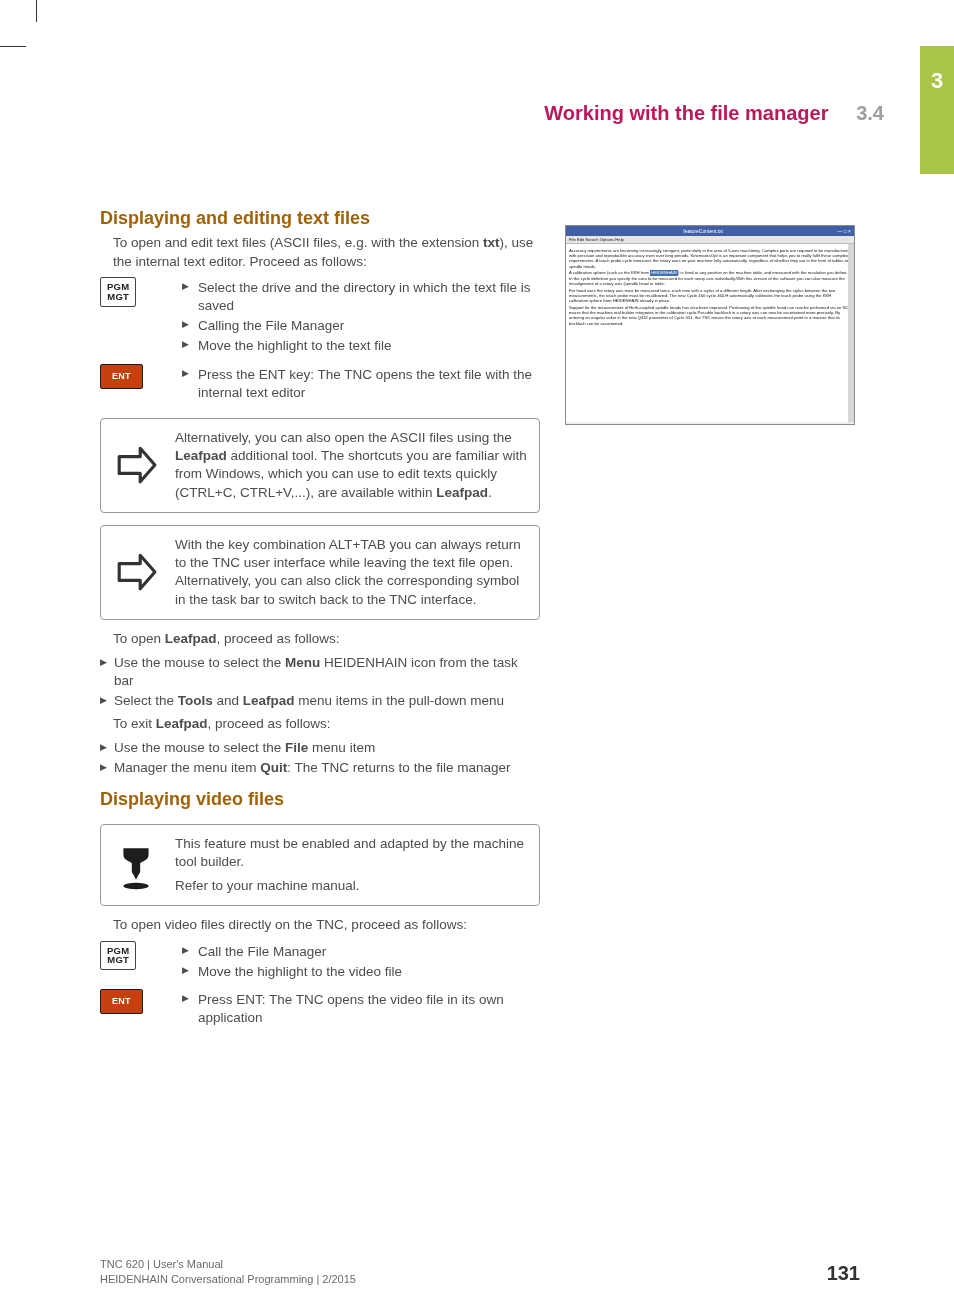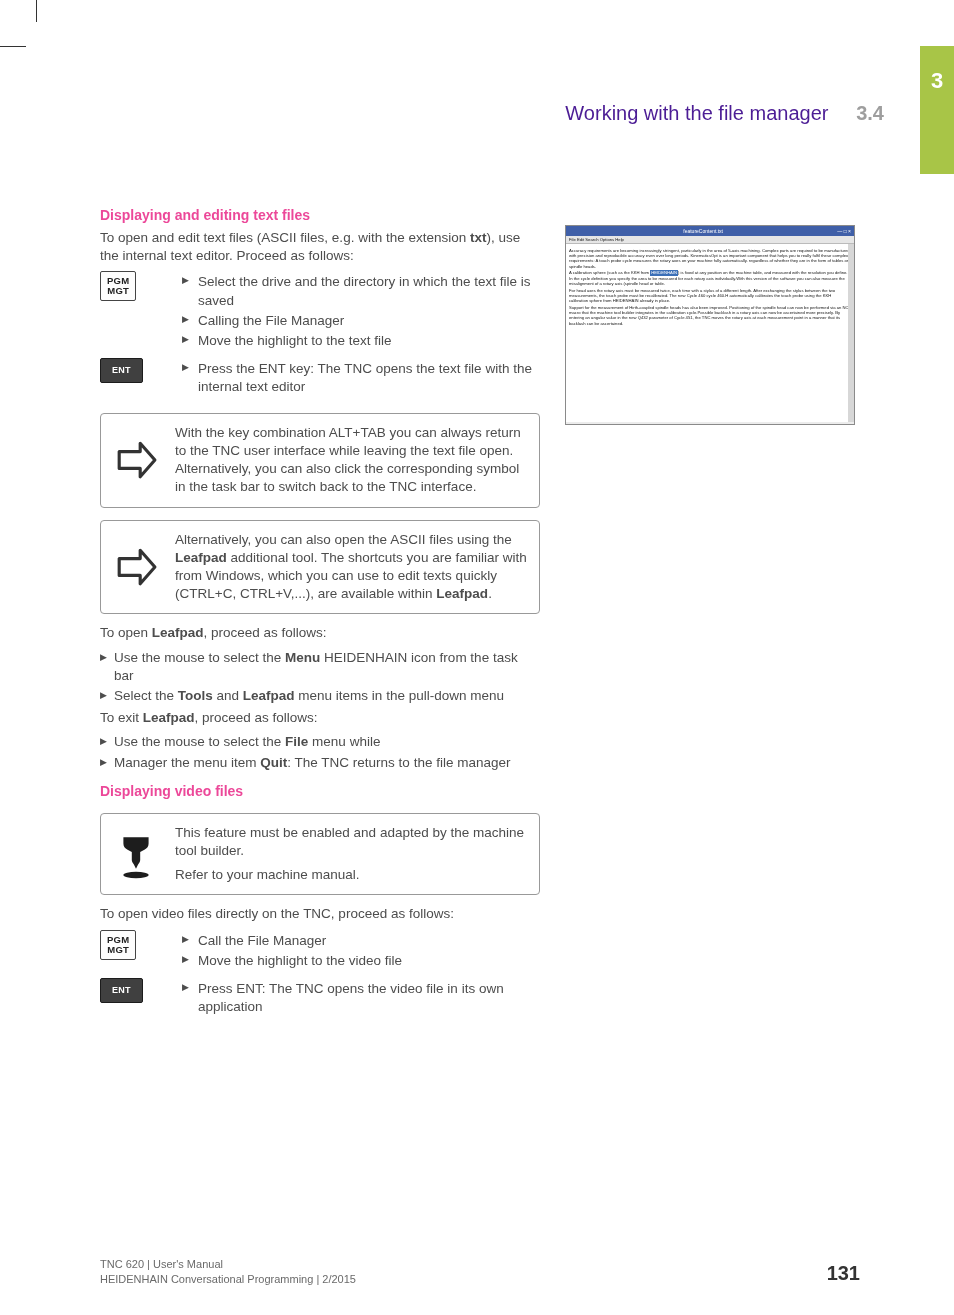--- a/index.html
+++ b/index.html
@@ -25,50 +25,50 @@
     font-weight: bold;
     font-size: 22px;
     text-align: center;
     padding-top: 20px;
   }
   .header {
     position: absolute;
     top: 100px; right: 70px;
     text-align: right;
   }
-  .header-title { font-size: 20px; font-weight: normal; color: #4c1d95; margin-top: 40px; }
+  .header-title { font-size: 20px; font-weight: bold; color: #be185d; margin-top: 40px; }
   .header-sec { font-size: 20px; font-weight: bold; color: #9e9e9e; margin-left: 24px;}
   .content {
     position: absolute;
     left: 100px; top: 200px;
     width: 760px;
   }
   .col-left { width: 440px; }
-  h3.section { font-size: 14px; font-weight: bold; color: #ec4899; margin: 6px 0 4px 0;}
-  p { margin: 2px 0 6px 0; }
+  h3.section { font-size: 18px; font-weight: bold; color: #a16207; margin: 6px 0 4px 0;}
+  p { margin: 2px 0 6px 13px; }
   .bold { font-weight: bold; }
   .row { display: flex; align-items: flex-start; margin-bottom: 4px; }
   .key-col { width: 82px; flex: 0 0 82px; }
   .steps-col { flex: 1; }
   .key {
     display: inline-block;
     border: 1px solid #444;
     border-radius: 2px;
     font-size: 9.5px;
     letter-spacing: 0.2px;
     padding: 5px 6px;
     color: #222;
     font-weight: bold;
     background: #fdfdfd;
     min-width: 34px;
     text-align: center;
     line-height: 1;
   }
   .key.double { line-height: 1.05; padding: 4px 6px;}
-  .key.ent { background:#404040; color:#fff; border-color:#1c1c1c; padding:7px 11px; font-size:9px;}
+  .key.ent { background:#c2410c; color:#fff; border-color:#1c1c1c; padding:7px 11px; font-size:9px;}
   ul.arrow { list-style: none; padding: 0; margin:0 0 4px 0;}
   ul.arrow > li { position: relative; padding-left: 16px; margin: 2px 0;}
   ul.arrow > li::before {
     content: "\25B6"; position: absolute; left: 0; top: 1px; font-size: 9px; color:#4d4d4d;
   }
   ul.arrow.outer > li { padding-left: 14px; }
   ul.arrow.outer > li::before { font-size: 9px; top:2px; }
   .note-box {
     border: 1px solid #999;
     border-radius: 4px;
@@ -171,65 +171,65 @@
     </div>
 
     <div class="row">
       <div class="key-col">
         <span class="key ent">ENT</span>
       </div>
       <div class="steps-col">
         <ul class="arrow">
           <li>Press the ENT key: The TNC opens the text file with the internal text editor</li>
         </ul>
-      </div>
-    </div>
-
-    <div class="note-box">
-      <span class="note-icon">
-        <svg viewBox="0 0 40 40">
-            <path d="M4 12 H24 V4 L38 20 L24 36 V28 H4 Z" fill="none" stroke="#333" stroke-width="3" stroke-linejoin="round"></path>
-          </svg>
-      </span>
-      <div class="note-text">
-        <p>With the key combination ALT+TAB you can always return to the TNC user interface while leaving the text file open. Alternatively, you can also click the corresponding symbol in the task bar to switch back to the TNC interface.</p>
       </div>
     </div>
 
     <div class="note-box">
       <span class="note-icon">
         <svg viewBox="0 0 40 40">
             <path d="M4 12 H24 V4 L38 20 L24 36 V28 H4 Z" fill="none" stroke="#333" stroke-width="3" stroke-linejoin="round"></path>
           </svg>
       </span>
       <div class="note-text">
         <p>
           <span>Alternatively, you can also open the ASCII files using the </span><span class="bold">Leafpad</span><span> additional tool. The shortcuts you are familiar with from Windows, which you can use to edit texts quickly (CTRL+C, CTRL+V,...), are available within </span><span class="bold">Leafpad</span><span>.</span>
         </p>
       </div>
     </div>
 
+    <div class="note-box">
+      <span class="note-icon">
+        <svg viewBox="0 0 40 40">
+            <path d="M4 12 H24 V4 L38 20 L24 36 V28 H4 Z" fill="none" stroke="#333" stroke-width="3" stroke-linejoin="round"></path>
+          </svg>
+      </span>
+      <div class="note-text">
+        <p>With the key combination ALT+TAB you can always return to the TNC user interface while leaving the text file open. Alternatively, you can also click the corresponding symbol in the task bar to switch back to the TNC interface.</p>
+      </div>
+    </div>
+
     <p>
       <span>To open </span><span class="bold">Leafpad</span><span>, proceed as follows:</span>
     </p>
     <ul class="arrow outer">
       <li>
         <span>Use the mouse to select the </span><span class="bold">Menu</span><span> HEIDENHAIN icon from the task bar</span>
       </li>
       <li>
         <span>Select the </span><span class="bold">Tools</span><span> and </span><span class="bold">Leafpad</span><span> menu items in the pull-down menu</span>
       </li>
     </ul>
 
     <p>
       <span>To exit </span><span class="bold">Leafpad</span><span>, proceed as follows:</span>
     </p>
     <ul class="arrow outer">
       <li>
-        <span>Use the mouse to select the </span><span class="bold">File</span><span> menu while</span>
+        <span>Use the mouse to select the </span><span class="bold">File</span><span> menu item</span>
       </li>
       <li>
         <span>Manager the menu item </span><span class="bold">Quit</span><span>: The TNC returns to the file manager</span>
       </li>
     </ul>
 
     <h3 class="section" style="margin-top:10px">Displaying video files</h3>
 
     <div class="note-box">
       <span class="note-icon">

